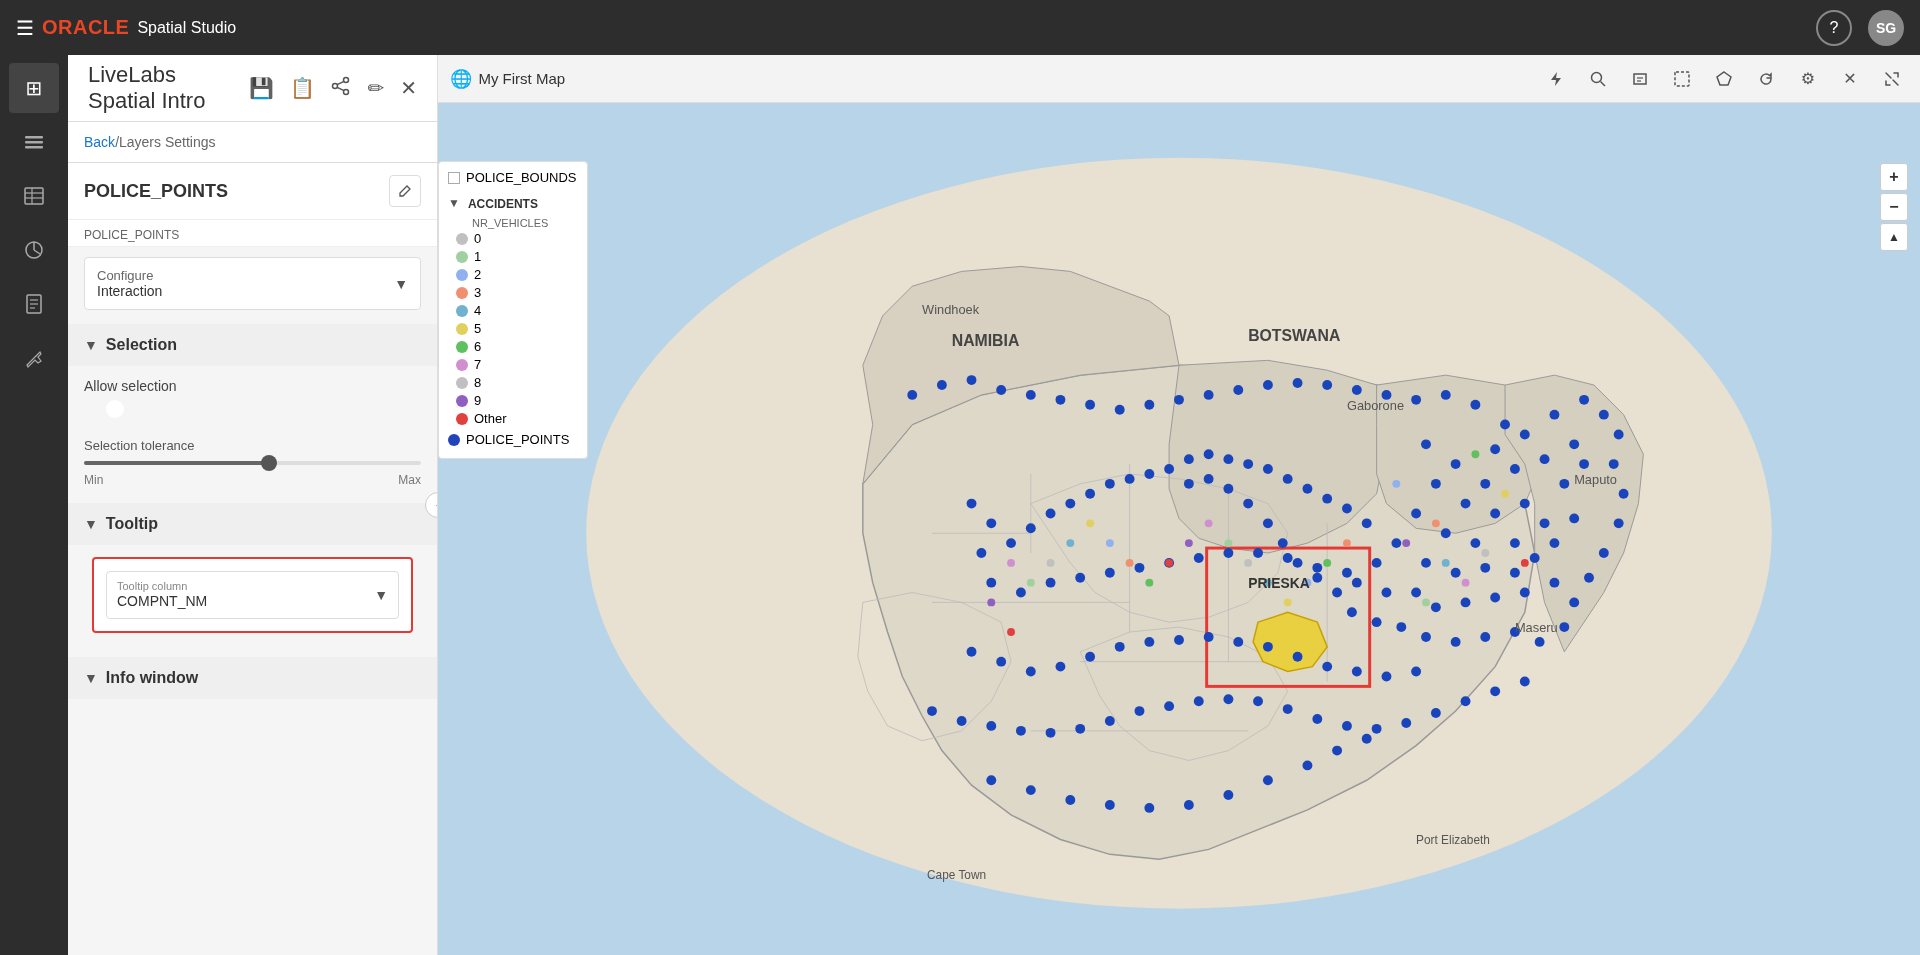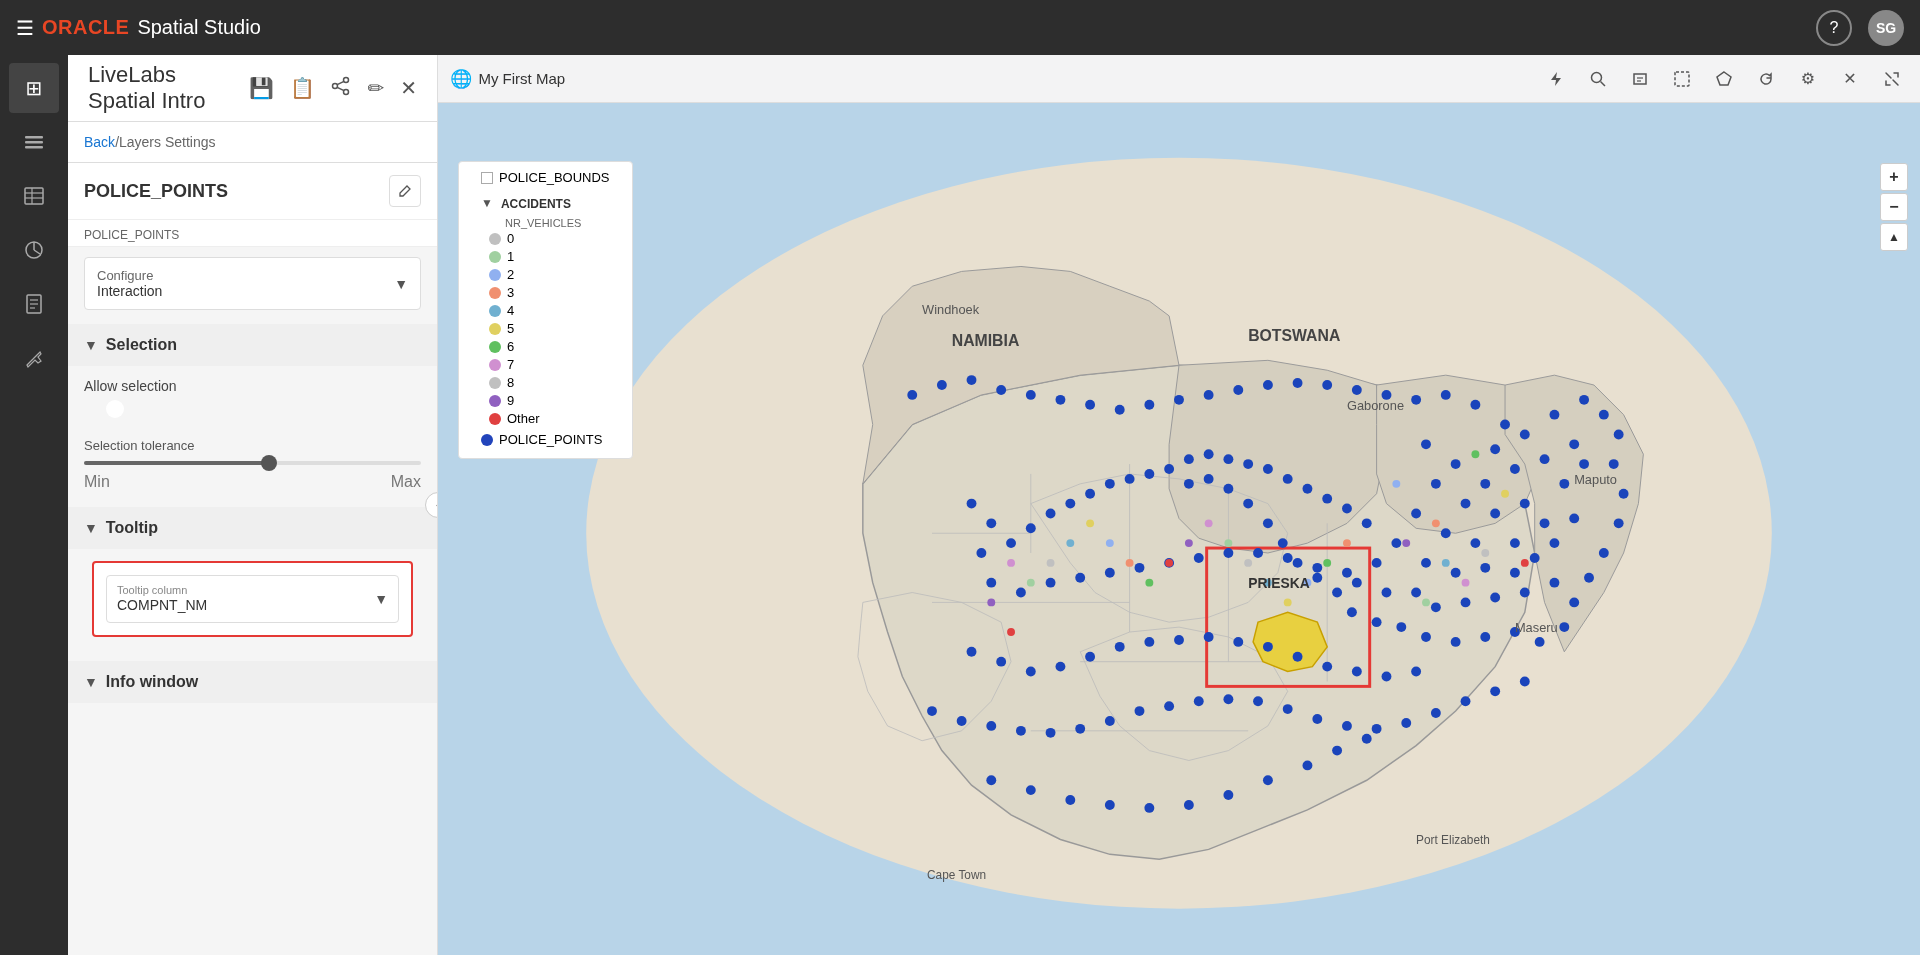--- a/index.html
+++ b/index.html
@@ -23,21 +23,21 @@
       flex: 1;
     }
     .topbar-logo-text {
       color: #e84624;
       font-size: 20px;
       font-weight: bold;
       letter-spacing: 0.5px;
     }
     .topbar-logo-subtext {
       color: white;
-      font-size: 20px;
+      font-size: 16px;
     }
     .topbar-right {
       display: flex;
       align-items: center;
       gap: 16px;
     }
     .topbar-icon-btn {
       width: 36px;
       height: 36px;
       border-radius: 50%;
@@ -314,21 +314,21 @@
       height: 16px;
       background: #555;
       border-radius: 50%;
       top: -6px;
       left: calc(55% - 8px);
       cursor: pointer;
     }
     .slider-minmax {
       display: flex;
       justify-content: space-between;
-      font-size: 16px;
+      font-size: 12px;
       color: #777;
       margin-top: 4px;
     }
 
     
     .tooltip-section {
       border: 2px solid #e53935;
       border-radius: 4px;
       margin: 8px 16px;
       padding: 12px;
@@ -401,25 +401,25 @@
       cursor: pointer;
       color: #555;
       font-size: 16px;
       border-radius: 4px;
     }
 
     
     .map-legend {
       position: absolute;
       top: 58px;
-      left: 20px;
+      left: 0;
       background: white;
       border: 1px solid #ddd;
       border-radius: 4px;
-      padding: 8px 22px;
+      padding: 8px 9px;
       min-width: 150px;
       z-index: 10;
       font-size: 13px;
     }
     .legend-item {
       display: flex;
       align-items: center;
       gap: 6px;
       margin-bottom: 3px;
     }

